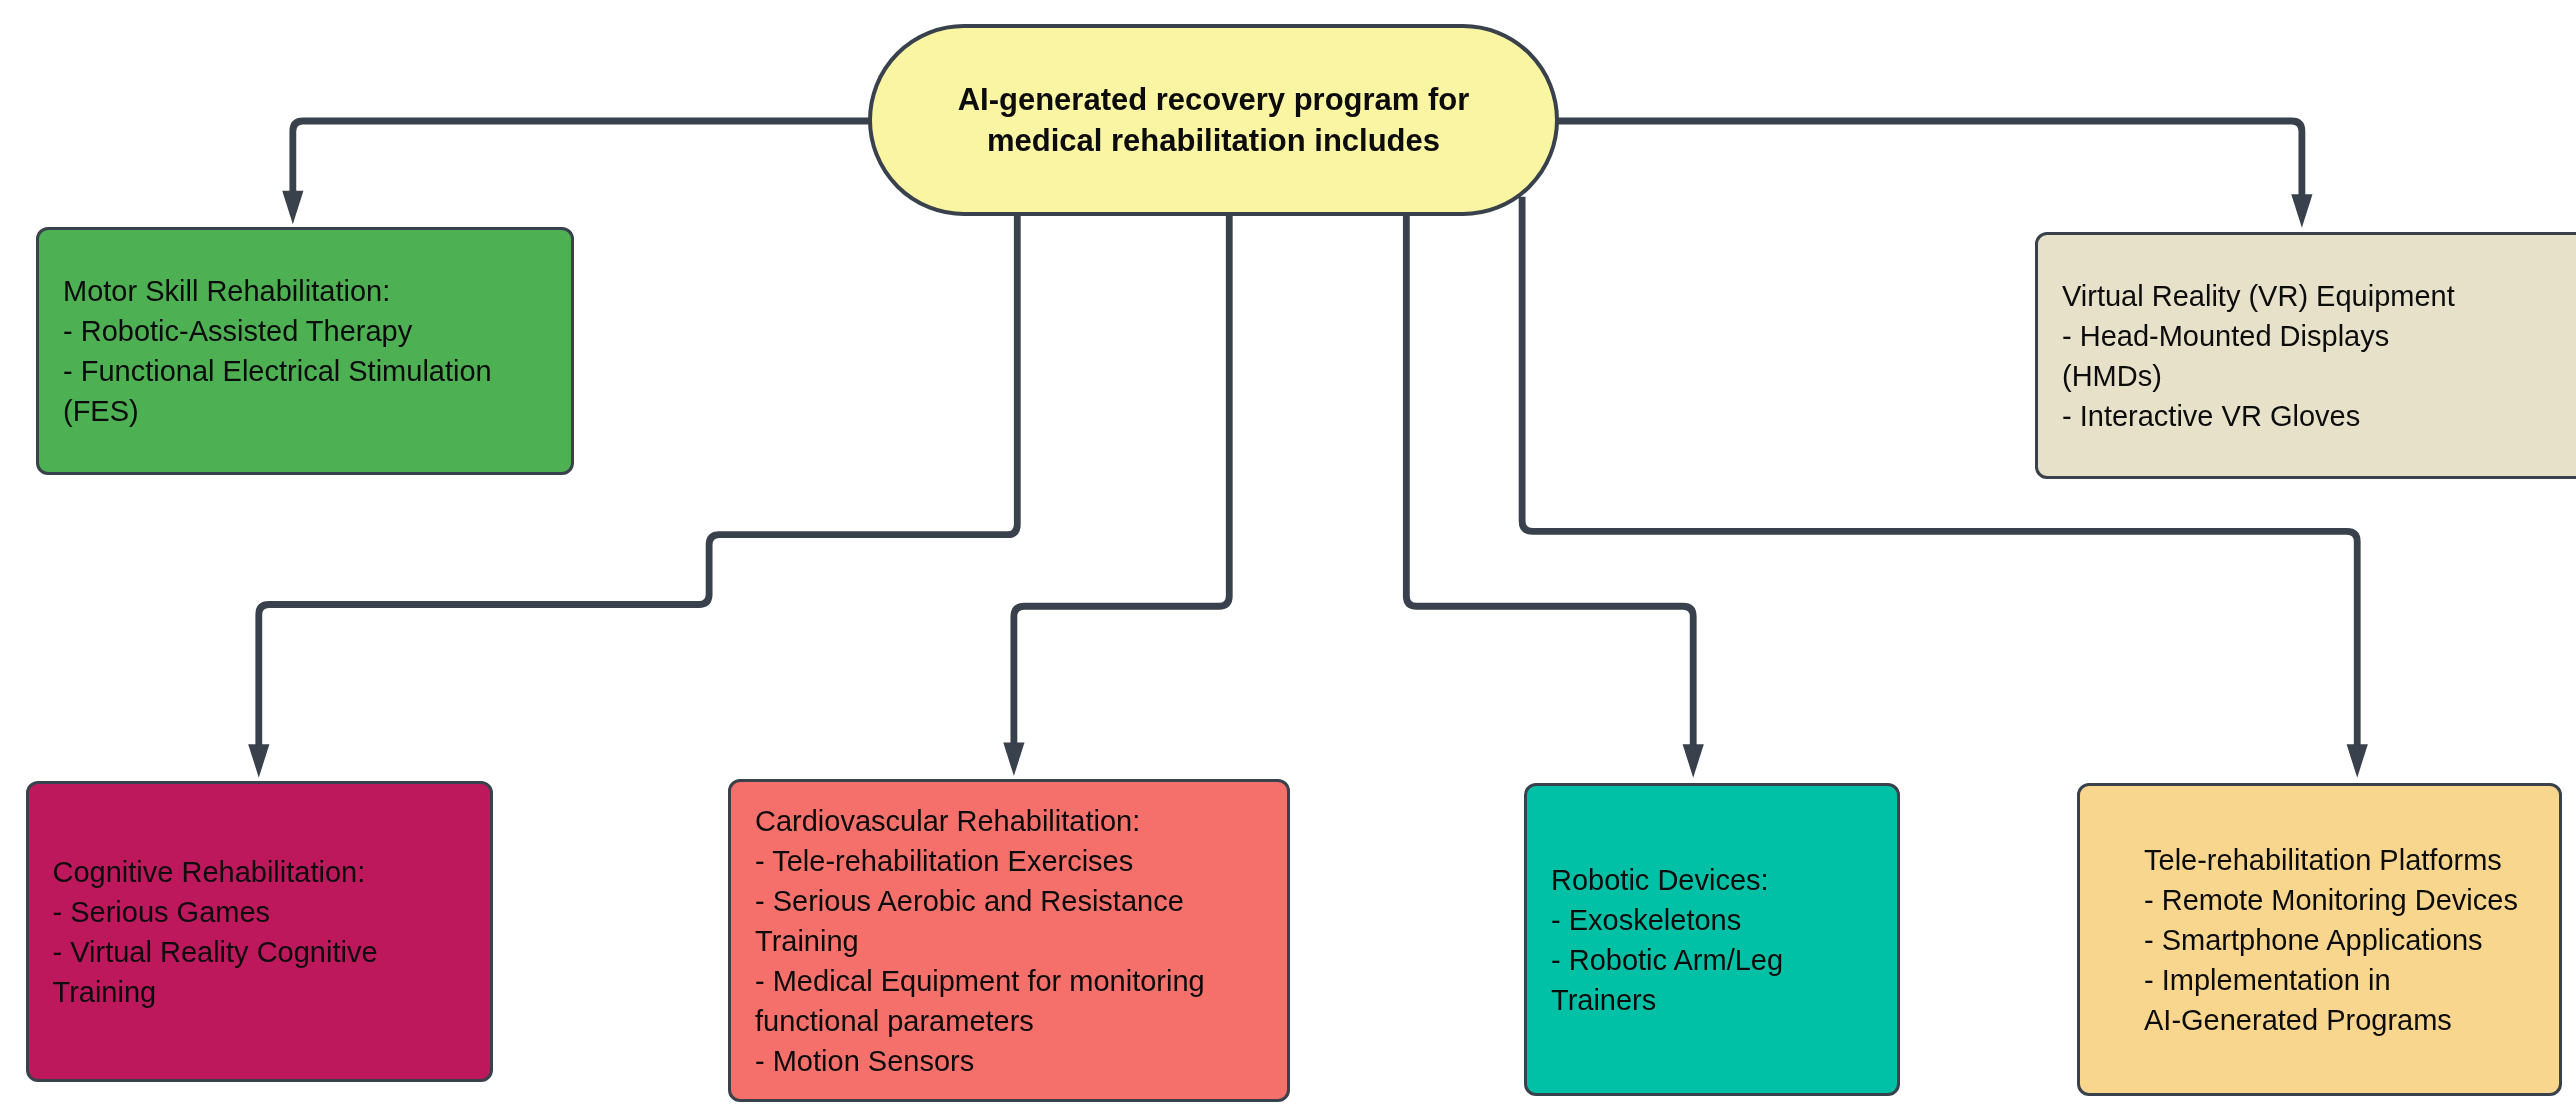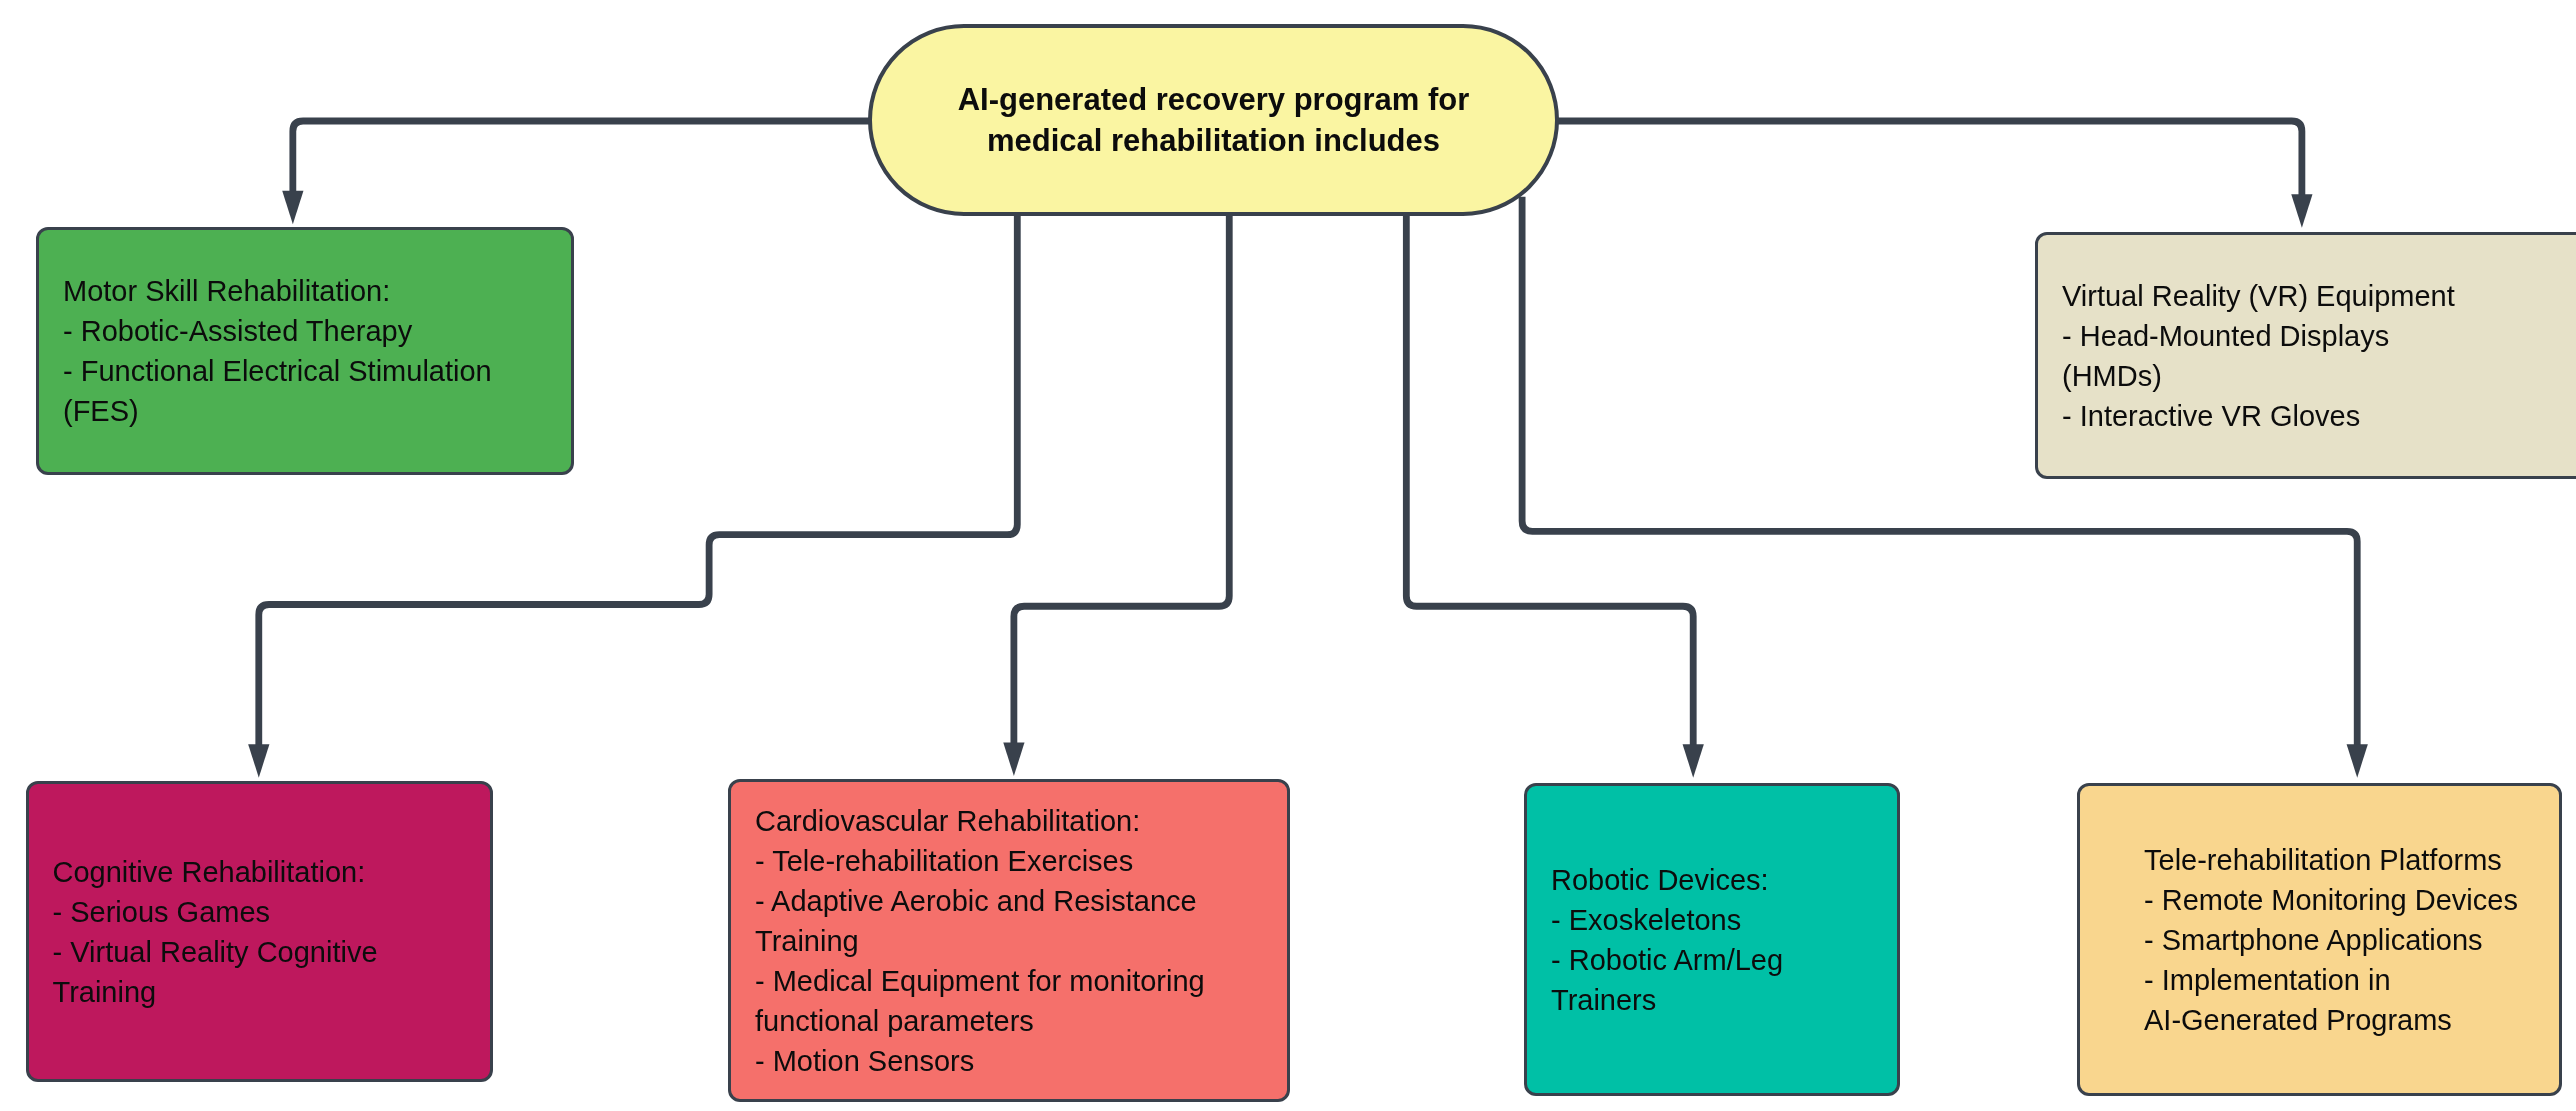--- a/index.html
+++ b/index.html
@@ -114,21 +114,21 @@
   <div class="node" id="node-cognitive" style="background: #be185d; border-color: rgb(57, 65, 76); color: rgb(12, 12, 12);">
     <span class="txt">Cognitive Rehabilitation:
 - Serious Games
 - Virtual Reality Cognitive
 Training</span>
   </div>
 
   <div class="node" id="node-cardio" style="background: rgb(245, 112, 107); border-color: rgb(57, 65, 76); color: rgb(12, 12, 12);">
     <span class="txt">Cardiovascular Rehabilitation:
 - Tele-rehabilitation Exercises
-- Adaptive Aerobic and Resistance
+- Serious Aerobic and Resistance
 Training
 - Medical Equipment for monitoring
 functional parameters
 - Motion Sensors</span>
   </div>
 
   <div class="node" id="node-robotic" style="background: rgb(0, 192, 166); border-color: rgb(57, 65, 76); color: rgb(12, 12, 12);">
     <span class="txt">Robotic Devices:
 - Exoskeletons
 - Robotic Arm/Leg

